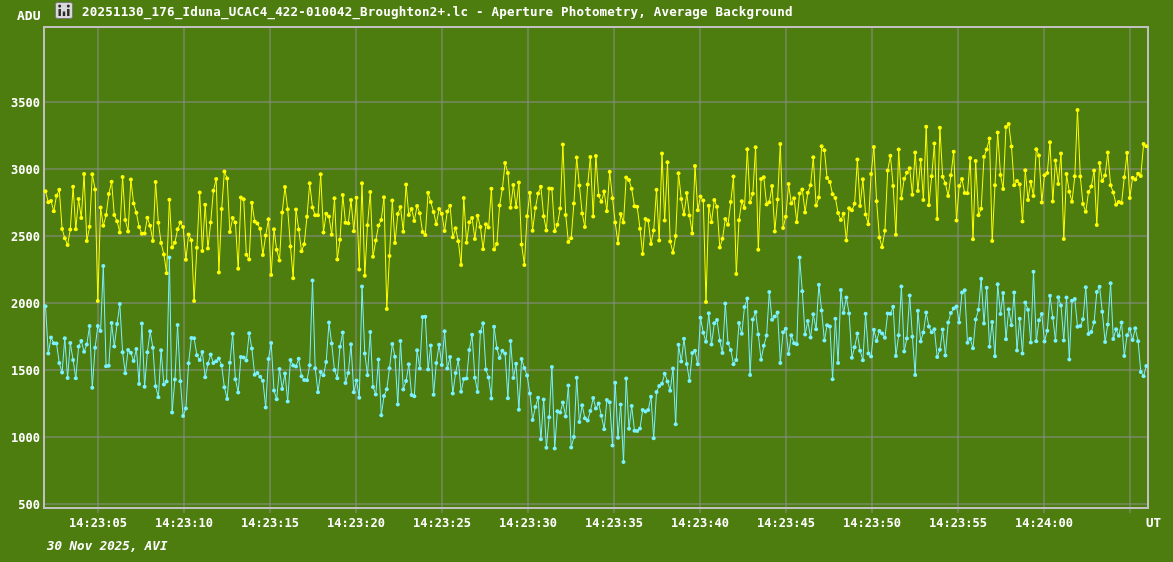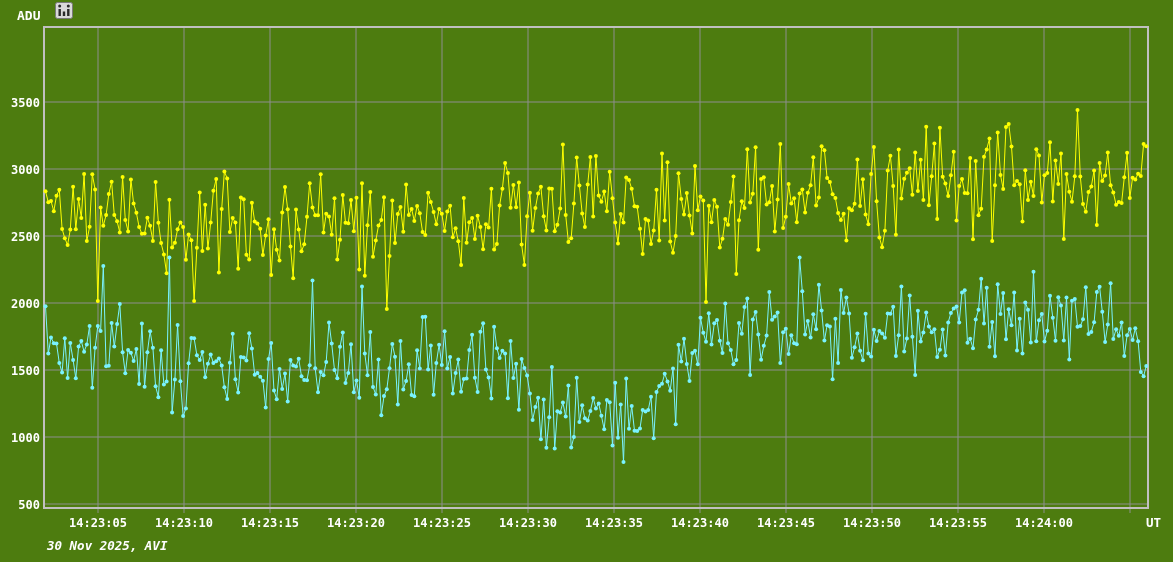--- a/index.html
+++ b/index.html
@@ -26,20 +26,21 @@
     <svg width="18" height="18" viewBox="0 0 18 18">
       <rect x="0.5" y="0.5" width="17" height="16" rx="2" fill="#d9d9d9" stroke="#7a7a7a"></rect>
       <rect x="3.5" y="7" width="2.4" height="7" fill="#2a2a2a"></rect>
       <rect x="7.8" y="9.5" width="2.4" height="4.5" fill="#2a2a2a"></rect>
       <rect x="12.1" y="7" width="2.4" height="7" fill="#2a2a2a"></rect>
       <circle cx="4.7" cy="4" r="1.5" fill="#2a2a2a"></circle>
       <circle cx="13.3" cy="4" r="1.5" fill="#2a2a2a"></circle>
     </svg>
   </span>
 
+  <span class="win-title">20251130_176_Iduna_UCAC4_422-010042_Broughton2+.lc - Aperture Photometry, Average Background</span>
 
   <svg id="chart" viewBox="0 0 1173 562">
       <line x1="44" y1="504.0" x2="1148" y2="504.0" stroke="#8e8e8e" stroke-width="1"></line>
       <line x1="44" y1="437.0" x2="1148" y2="437.0" stroke="#8e8e8e" stroke-width="1"></line>
       <line x1="44" y1="370.0" x2="1148" y2="370.0" stroke="#8e8e8e" stroke-width="1"></line>
       <line x1="44" y1="303.0" x2="1148" y2="303.0" stroke="#8e8e8e" stroke-width="1"></line>
       <line x1="44" y1="236.0" x2="1148" y2="236.0" stroke="#8e8e8e" stroke-width="1"></line>
       <line x1="44" y1="169.0" x2="1148" y2="169.0" stroke="#8e8e8e" stroke-width="1"></line>
       <line x1="44" y1="102.0" x2="1148" y2="102.0" stroke="#8e8e8e" stroke-width="1"></line>
       <line x1="98.0" y1="27" x2="98.0" y2="508" stroke="#8e8e8e" stroke-width="1"></line>

